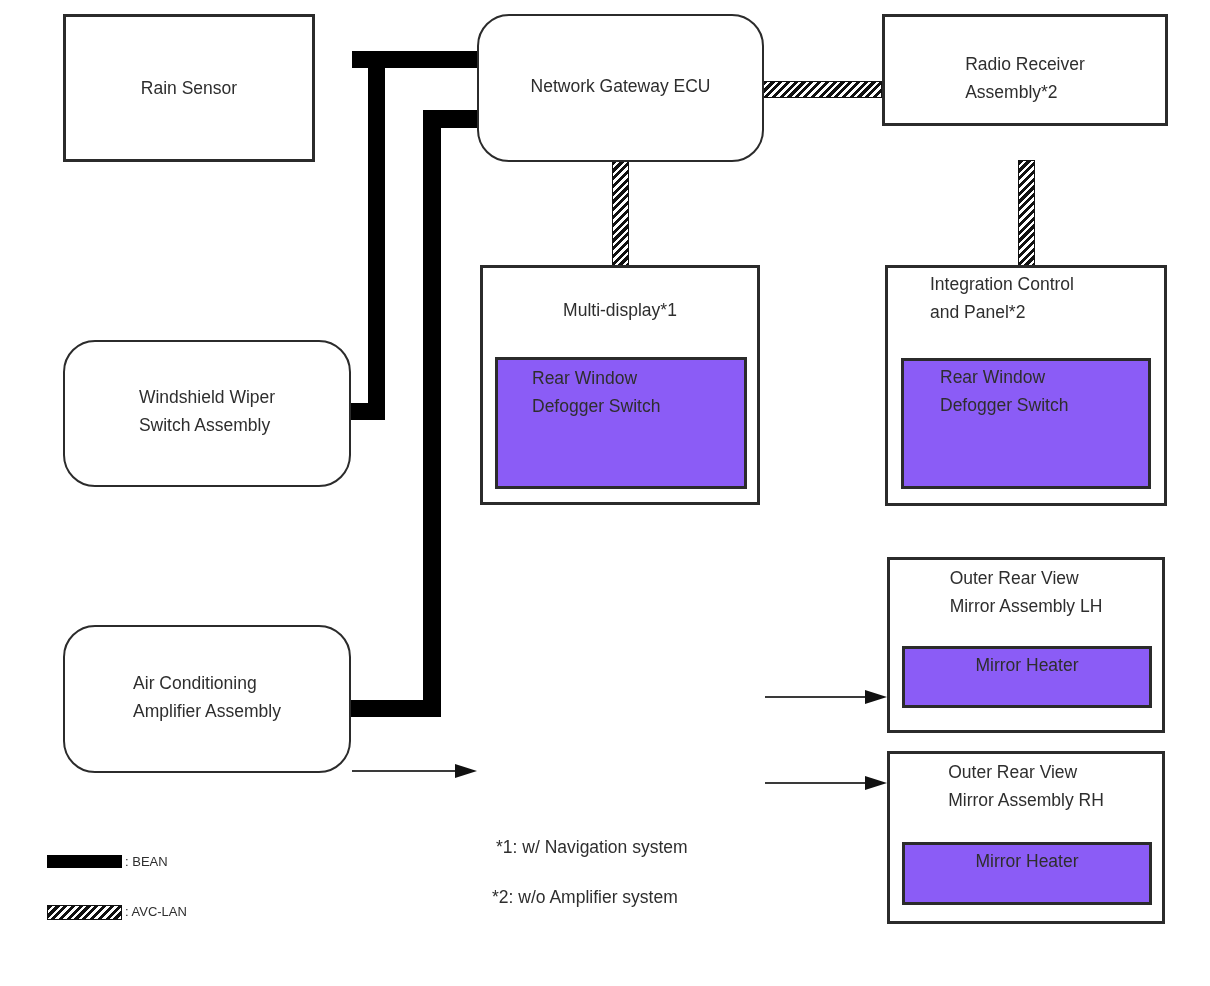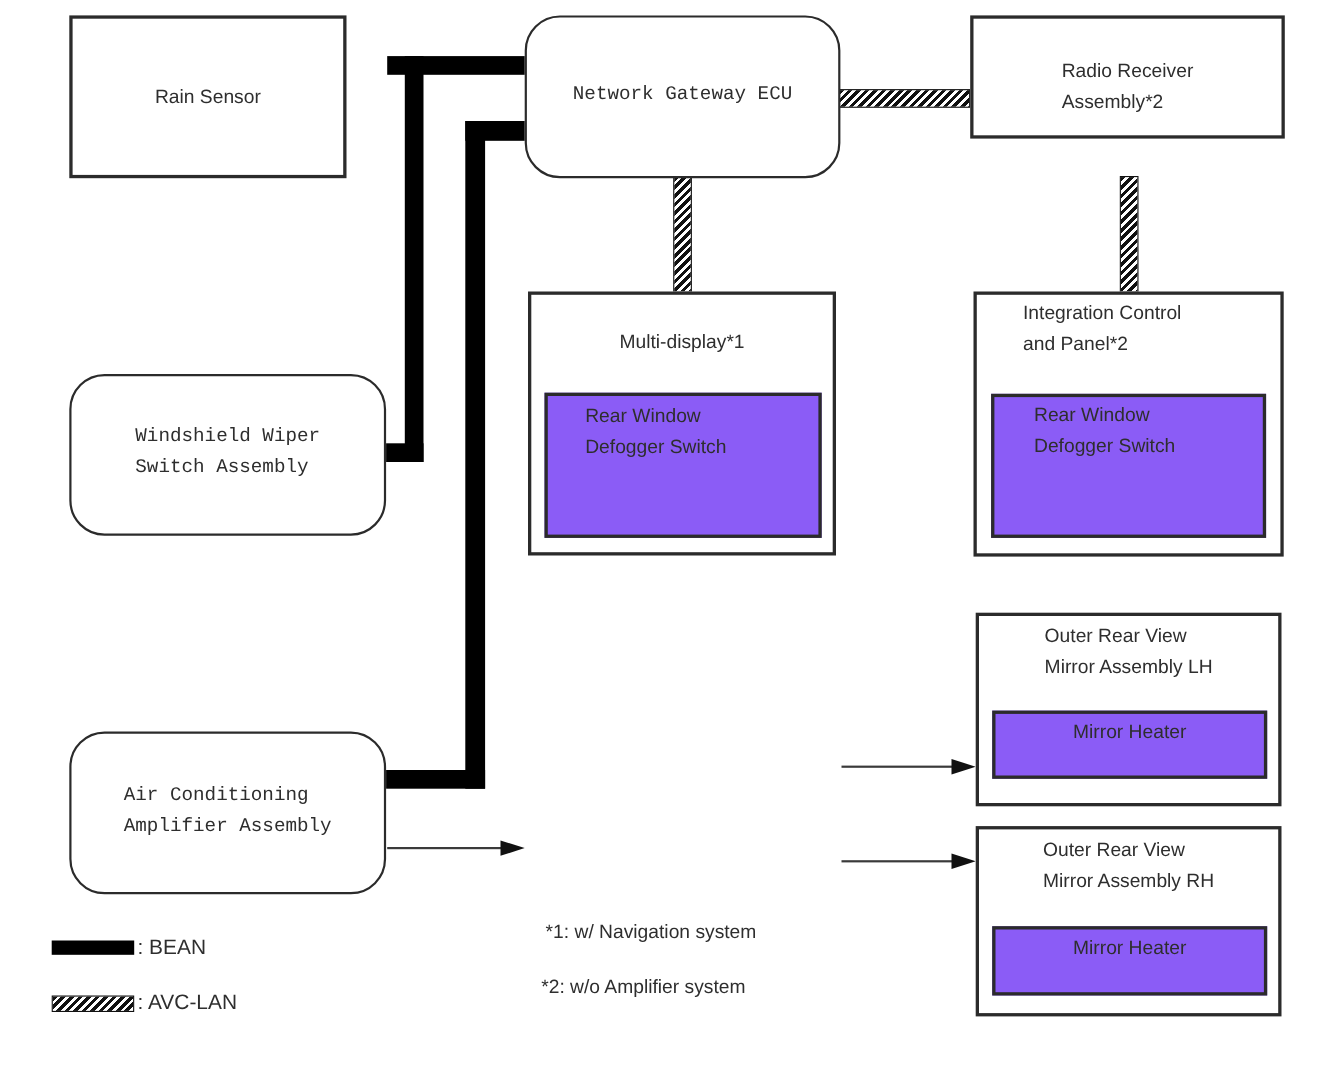--- a/index.html
+++ b/index.html
@@ -6,40 +6,40 @@
   .canvas{
     position:relative;width:1210px;height:986px;background:#ffffff;
     font-family:"Liberation Sans", sans-serif;color:#2e2e2e;overflow:hidden;
   }
   .box{
     position:absolute;background:#ffffff;border:3px solid #2b2b2b;
     box-sizing:border-box;font-size:17.5px;line-height:28px;
   }
   .rounded{border-radius:32px;border-width:2.5px;}
   .center{display:flex;align-items:center;justify-content:center;text-align:center;}
-  .padb{padding-bottom:5px;font-family:Liberation Mono, monospace;}
+  .padb{padding-bottom:5px;}
   .tblock{margin:0 auto;width:max-content;text-align:left;}
   .innerbox{
     position:absolute;background:#8b5cf6;border:3px solid #2b2b2b;
     box-sizing:border-box;font-size:17.5px;line-height:28px;
   }
   .bean{position:absolute;background:#000000;}
   .avclan{
     position:absolute;box-sizing:border-box;border:1px solid #111111;
     background:repeating-linear-gradient(135deg,#111111 0 3px,#ffffff 3px 5.5px);
   }
   .thinline{position:absolute;height:2px;background:#3a3a3a;}
   .arrowhead{
     position:absolute;width:0;height:0;
     border-top:7px solid transparent;border-bottom:7px solid transparent;
     border-left:22px solid #111111;
   }
   .note{position:absolute;font-size:17.5px;line-height:28px;}
   .legend-swatch-bean{position:absolute;background:#000000;}
-  .legend-label{position:absolute;font-size:19px;line-height:28px;}
+  .legend-label{position:absolute;font-size:13px;line-height:28px;}
 </style>
 </head>
 <body>
 
 <div class="canvas">
 
   <div class="bean" style="left:352px;top:51px;width:125px;height:17px"></div>
   <div class="bean" style="left:368px;top:51px;width:17px;height:369px"></div>
   <div class="bean" style="left:351px;top:403px;width:34px;height:17px"></div>
   <div class="bean" style="left:423px;top:110px;width:54px;height:18px"></div>
@@ -93,21 +93,21 @@
     </div>
   </div>
 
   <div class="box rounded center padb" style="left:63px;top:340px;width:288px;height:147px">
     <div class="tblock">
       <div>Windshield Wiper</div>
       <div>Switch Assembly</div>
     </div>
   </div>
 
-  <div class="box rounded center padb" style="left:63px;top:665px;width:288px;height:148px">
+  <div class="box rounded center padb" style="left:63px;top:625px;width:288px;height:148px">
     <div class="tblock">
       <div>Air Conditioning</div>
       <div>Amplifier Assembly</div>
     </div>
   </div>
 
 
   <div class="box" style="left:887px;top:557px;width:278px;height:176px;padding-top:4px">
     <div class="tblock">
       <div>Outer Rear View</div>

